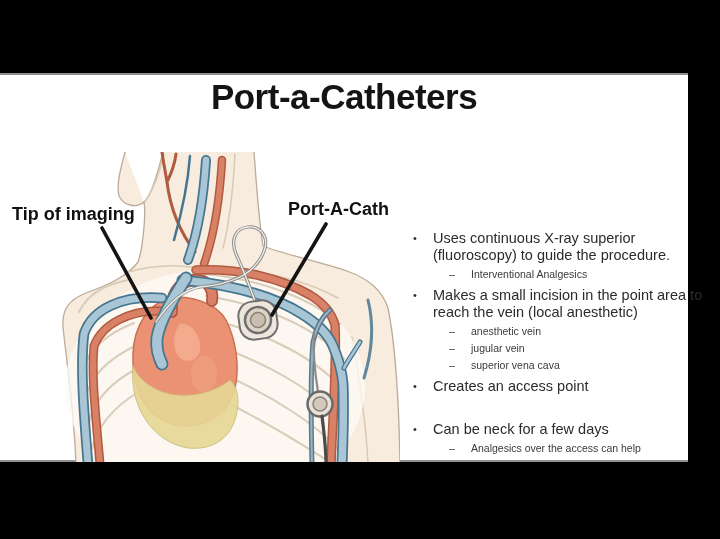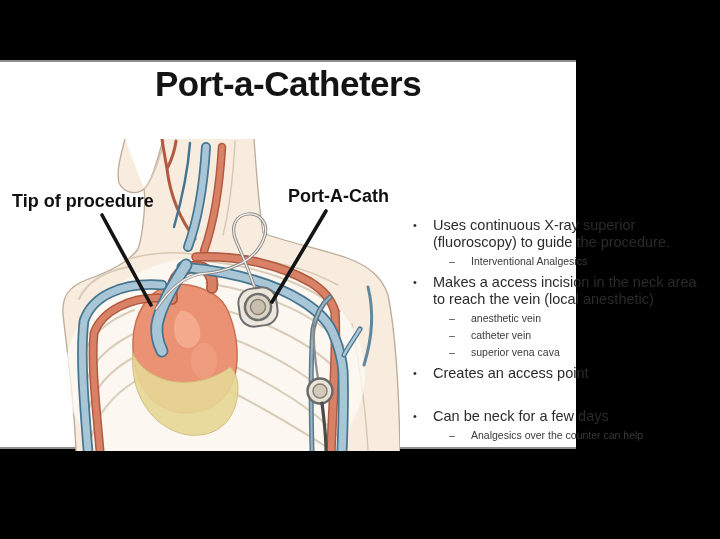--- a/index.html
+++ b/index.html
@@ -5,21 +5,21 @@
   html, body { margin:0; padding:0; background:#000; }
   * { box-sizing:border-box; }
   .stage {
     position:relative; width:720px; height:539px; overflow:hidden;
     background:#000; font-family:"Liberation Sans","DejaVu Sans",sans-serif;
   }
   .letterbox { position:absolute; left:0; width:720px; background:#000; }
   .letterbox.top { top:0; height:73px; }
   .letterbox.bottom { bottom:0; height:77px; }
   .slide {
-    position:absolute; top:60px; left:0; width:576px; height:389px;
+    position:absolute; top:73px; left:0; width:688px; height:389px;
     background:#fff; border-top:2px solid #8f8f8f; border-bottom:2px solid #8f8f8f;
   }
   .slide-title {
     position:absolute; top:2px; left:0; width:100%; text-align:center;
     font-size:35px; font-weight:bold; color:#141414; letter-spacing:-0.5px;
   }
   .diagram { position:absolute; left:30px; top:77px; width:370px; height:312px; }
   .diagram-label { position:absolute; font-weight:bold; color:#111; white-space:nowrap; }
   .label-tip  { left:12px;  top:129px; font-size:18px; }
   .label-port { left:288px; top:124px; font-size:18px; }
@@ -147,47 +147,47 @@
           <path class="dark" stroke-width="3.2" d="M292,264 C294,280 296,296 296,312"></path>
         </g>
 
         <g>
           <path class="leader" stroke-width="3.6" d="M72,76 L121,166"></path>
           <path class="leader" stroke-width="3.6" d="M296,72 L242,163"></path>
         </g>
       </g>
     </svg>
 
-    <div class="diagram-label label-tip">Tip of procedure</div>
+    <div class="diagram-label label-tip">Tip of imaging</div>
     <div class="diagram-label label-port">Port-A-Cath</div>
 
     <div class="bullets">
       <div class="group">
         <div class="brow">
           <span class="mk">•</span>
           <span class="btext">Uses continuous X-ray superior (fluoroscopy) to guide the procedure.</span>
         </div>
         <div class="srow">
           <span class="mk2">–</span>
           <span class="btext">Interventional Analgesics</span>
         </div>
       </div>
 
       <div class="group">
         <div class="brow">
           <span class="mk">•</span>
-          <span class="btext">Makes a access incision in the neck area to reach the vein (local anesthetic)</span>
+          <span class="btext">Makes a small incision in the point area to reach the vein (local anesthetic)</span>
         </div>
         <div class="srow">
           <span class="mk2">–</span>
           <span class="btext">anesthetic vein</span>
         </div>
         <div class="srow">
           <span class="mk2">–</span>
-          <span class="btext">catheter vein</span>
+          <span class="btext">jugular vein</span>
         </div>
         <div class="srow">
           <span class="mk2">–</span>
           <span class="btext">superior vena cava</span>
         </div>
       </div>
 
       <div class="group">
         <div class="brow">
           <span class="mk">•</span>
@@ -195,20 +195,20 @@
         </div>
       </div>
 
       <div class="group gap">
         <div class="brow">
           <span class="mk">•</span>
           <span class="btext">Can be neck for a few days</span>
         </div>
         <div class="srow">
           <span class="mk2">–</span>
-          <span class="btext">Analgesics over the counter can help</span>
+          <span class="btext">Analgesics over the access can help</span>
         </div>
       </div>
     </div>
   </div>
 
   <div class="letterbox bottom"></div>
 </div>
 
 </body></html>

